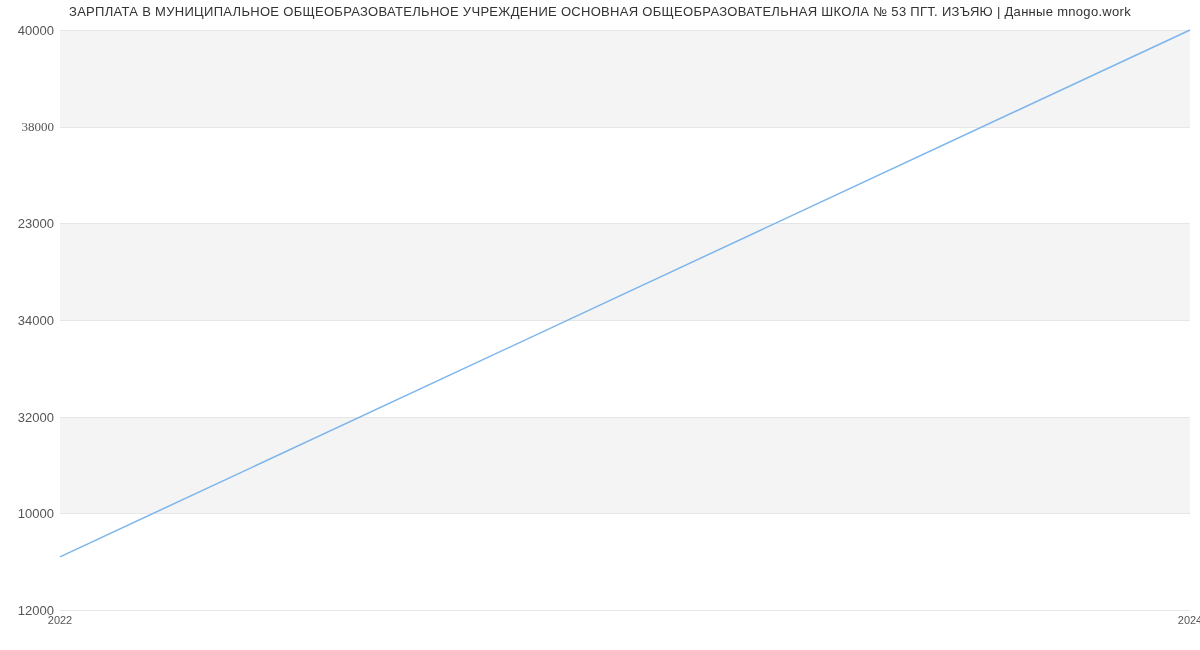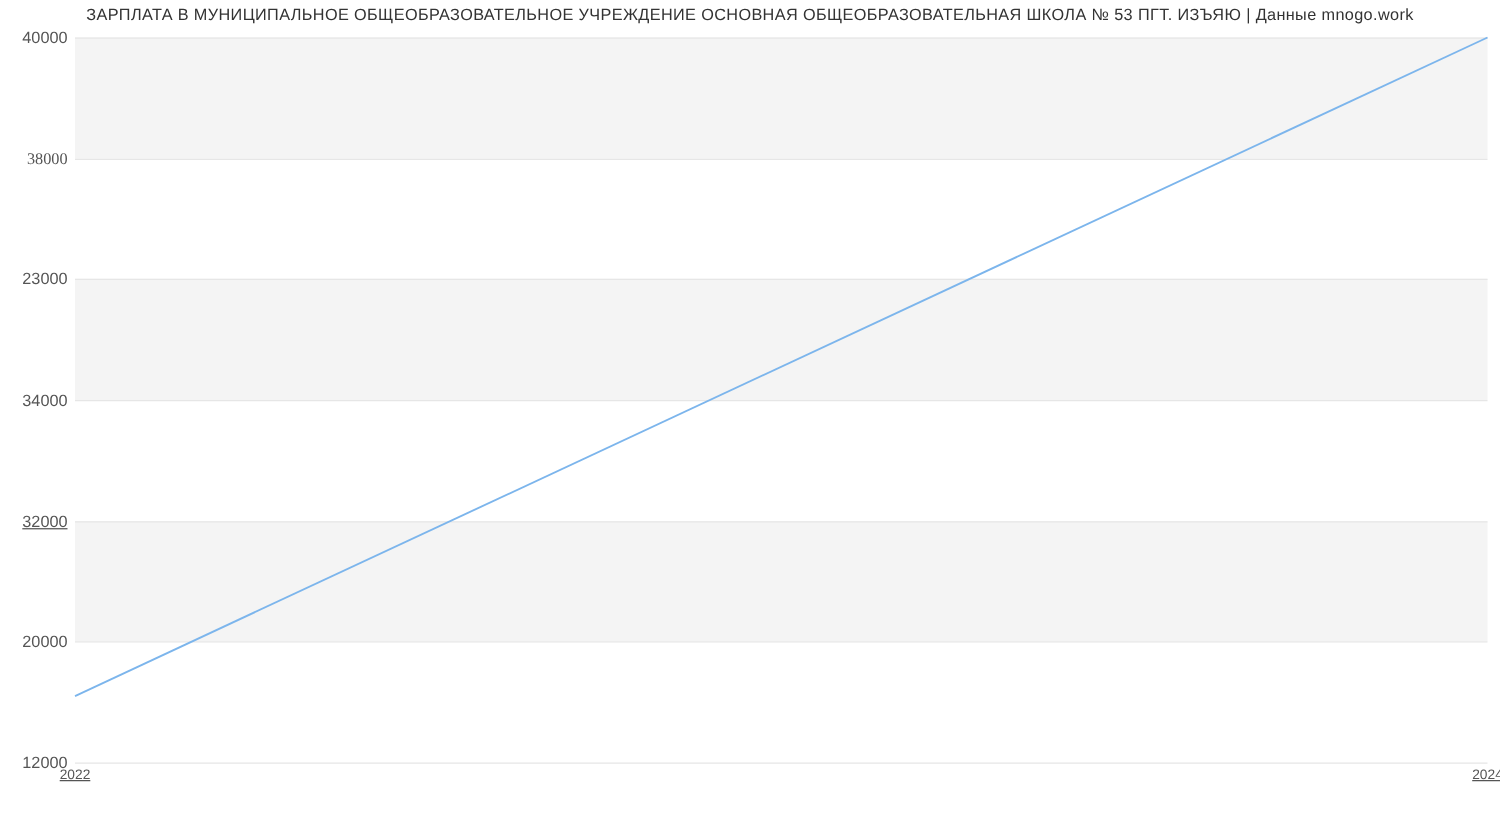--- a/index.html
+++ b/index.html
@@ -57,21 +57,20 @@
     font-size: 13px;
     color: #555555;
     transform: translateY(-50%);
   }
   .x-tick {
     position: absolute;
     top: 614px;
     font-size: 11px;
     color: #555555;
     transform: translateX(-50%);
-    text-decoration: underline;
   }
   svg.line-layer {
     position: absolute;
     left: 0;
     top: 0;
     width: 100%;
     height: 100%;
     overflow: visible;
   }
 </style>
@@ -92,21 +91,21 @@
       <div class="gridline" style="top: 290px;"></div>
       <div class="gridline" style="top: 193.333px;"></div>
       <div class="gridline" style="top: 96.6667px;"></div>
       <div class="gridline" style="top: 0px;"></div>
       <svg class="line-layer" viewBox="0 0 1130 580" preserveAspectRatio="none">
       <polyline id="series-line" fill="none" stroke-width="1.5" points="0,526.8333333333334 1130,0" stroke="#7cb5ec"></polyline>
     </svg>
   </div>
 
 <div class="y-tick" style="top: 610px;">12000</div>
-    <div class="y-tick" style="top: 513.333px;">20000</div>
-    <div class="y-tick" style="top: 416.667px; text-decoration: underline;">32000</div>
+    <div class="y-tick" style="top: 513.333px;">10000</div>
+    <div class="y-tick" style="top: 416.667px;">32000</div>
     <div class="y-tick" style="top: 320px;">34000</div>
     <div class="y-tick" style="top: 223.333px;">23000</div>
     <div class="y-tick" style="top: 126.667px; font-family: Liberation Serif, serif;">38000</div>
     <div class="y-tick" style="top: 30px;">40000</div>
     <div class="x-tick" style="left: 60px;">2022</div>
     <div class="x-tick" style="left: 1190px;">2024</div>
   </div>
 
 </body></html>

